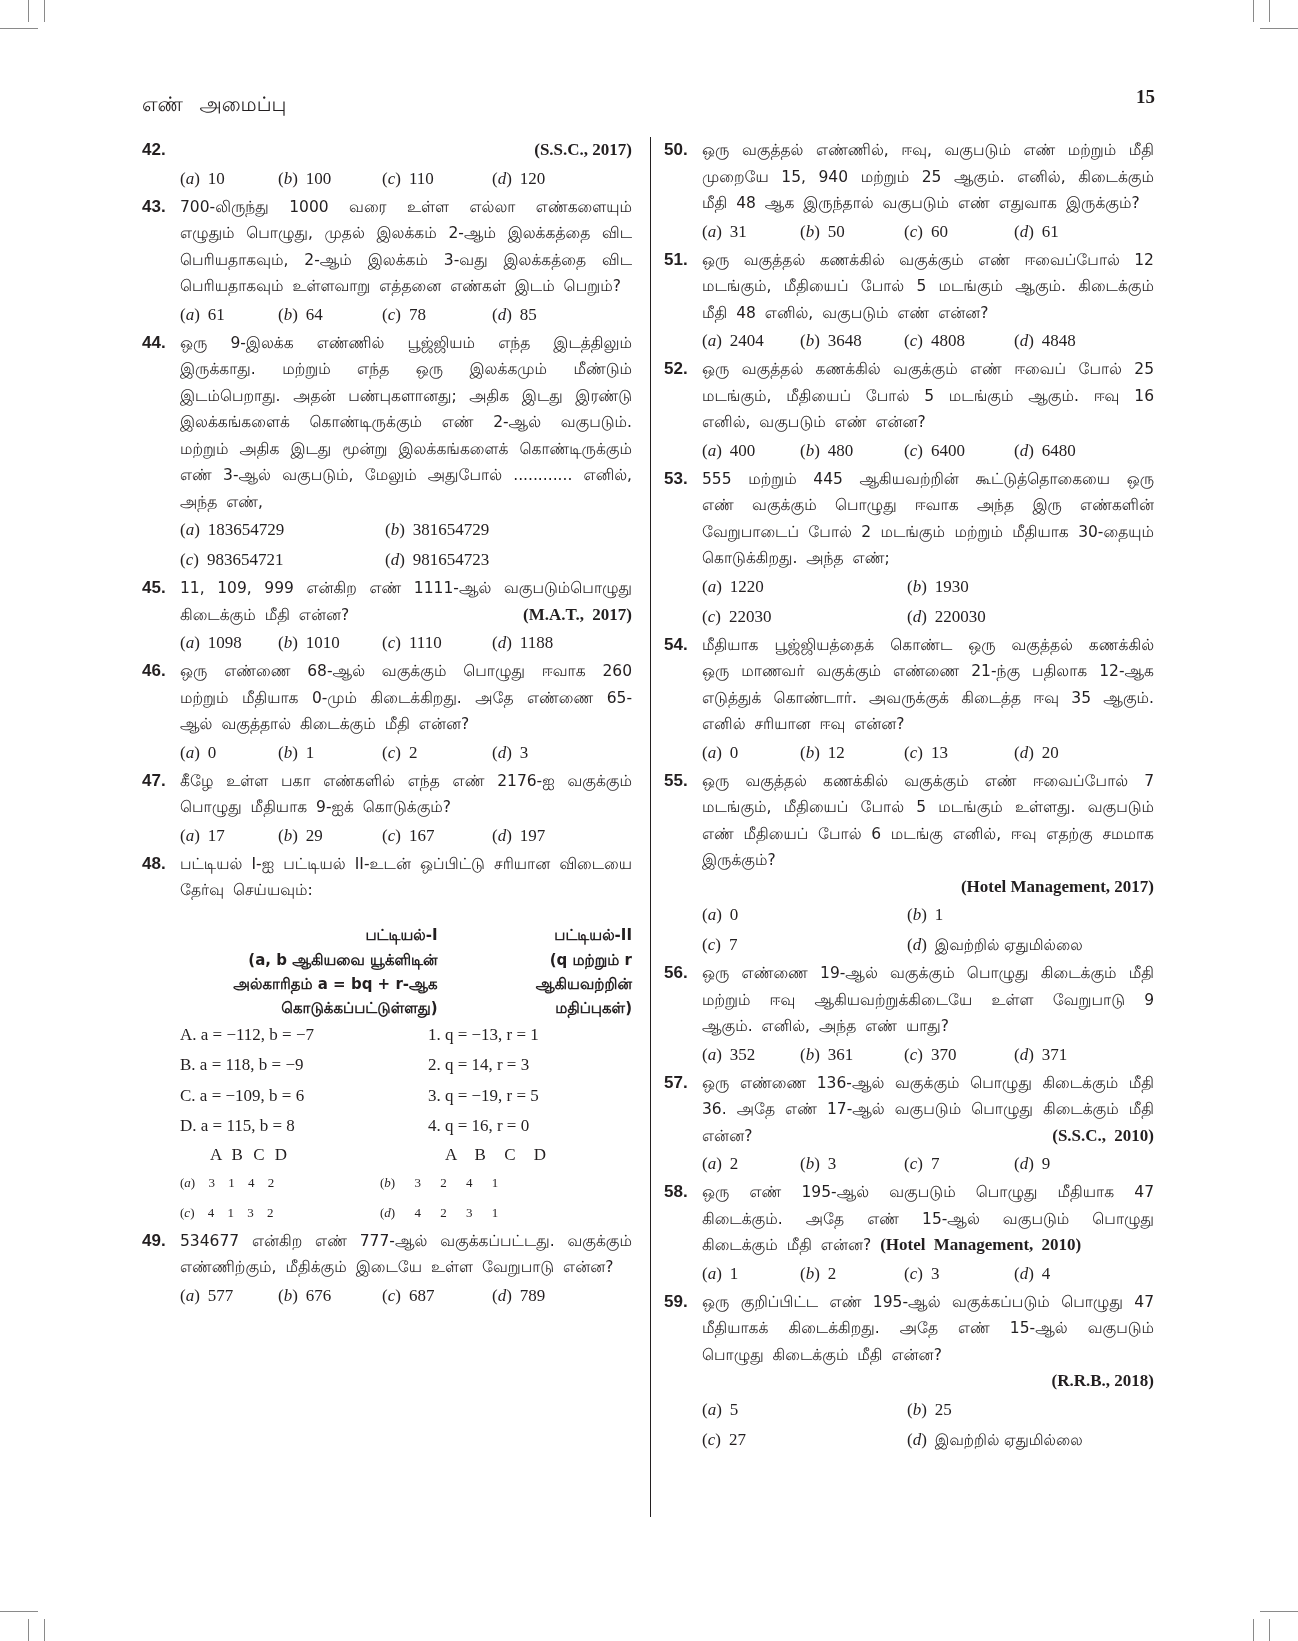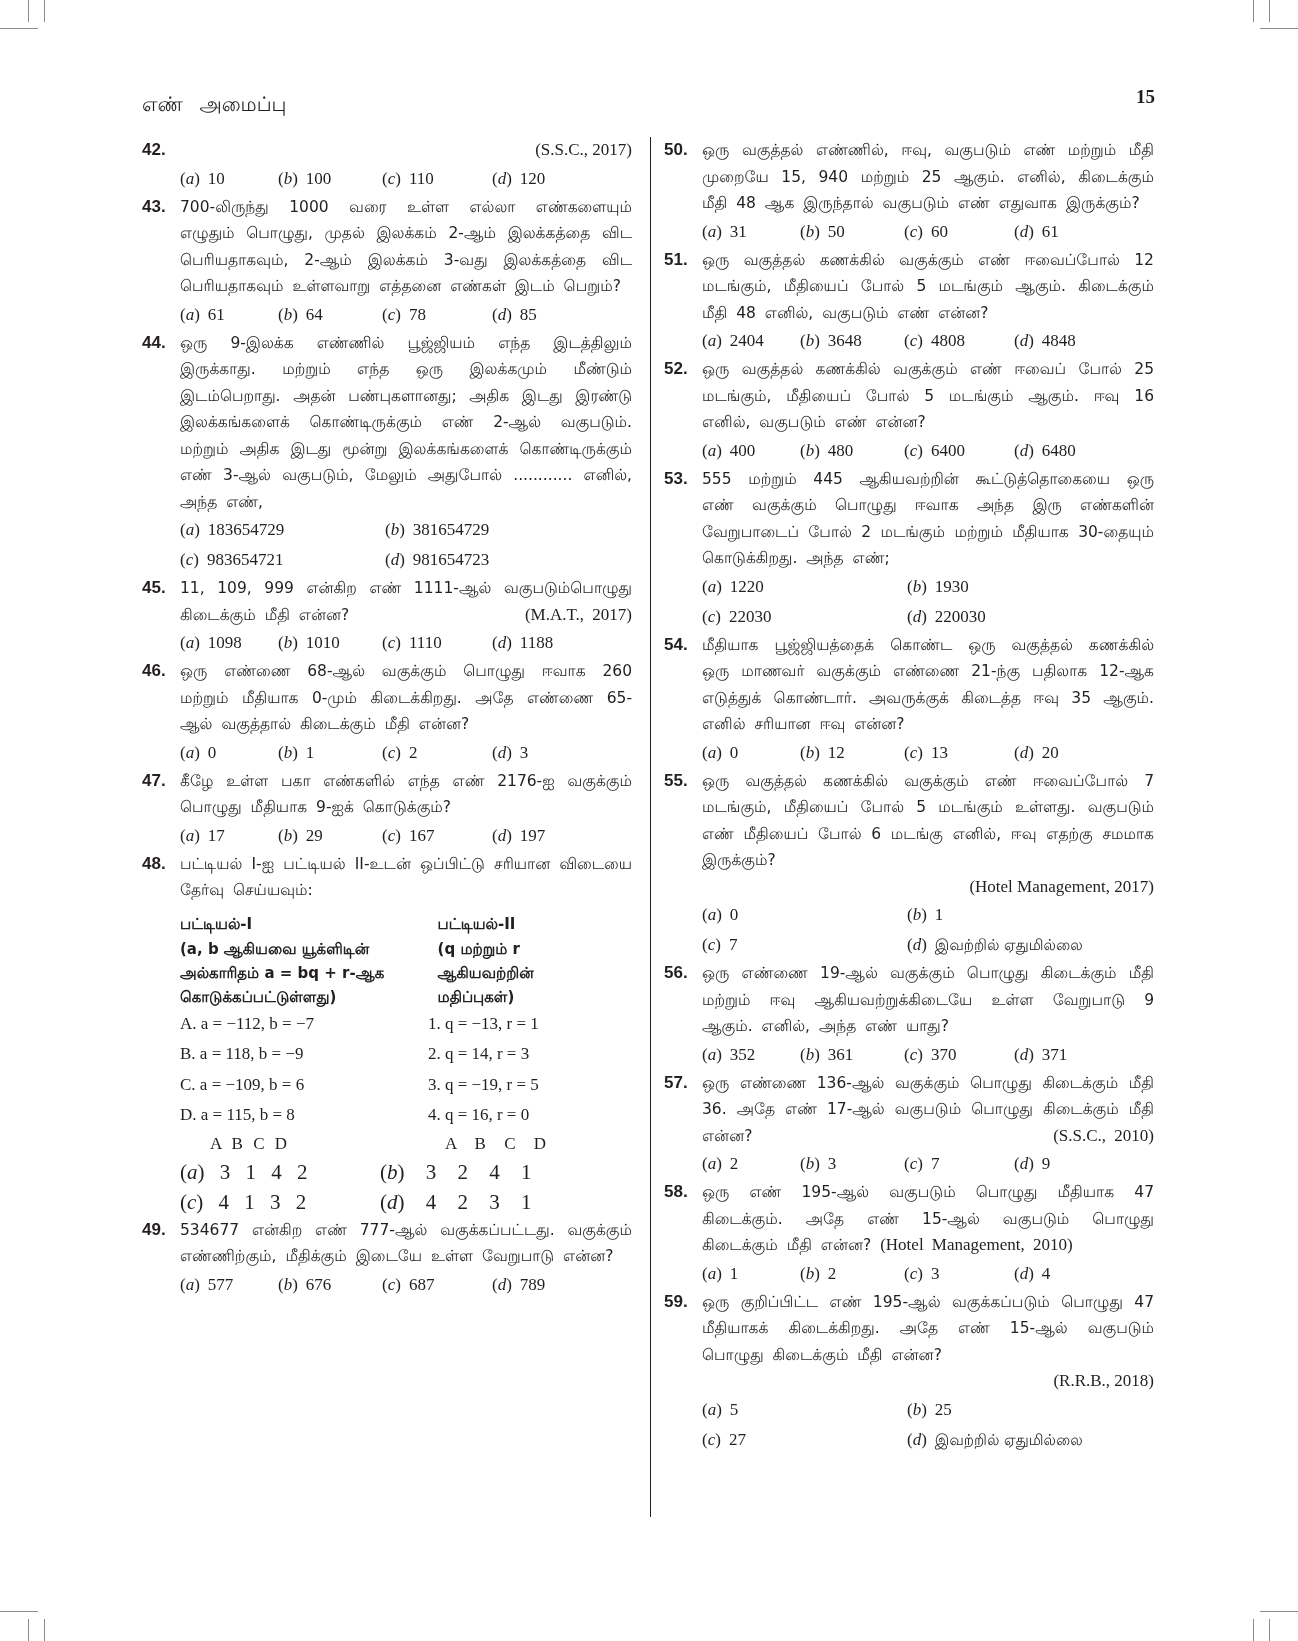--- a/index.html
+++ b/index.html
@@ -10,42 +10,42 @@
   .crop.h { height:1px; width:38px; }
   .running-head { position:absolute; top:92px; left:142px; font-family:"DejaVu Sans", sans-serif; font-size:20px; word-spacing:10px; }
   .page-number { position:absolute; top:86px; right:143px; font-weight:bold; font-size:19px; }
   .col { position:absolute; top:137px; width:490px; }
   .col.left { left:142px; }
   .col.right { left:664px; }
   .divider { position:absolute; left:650px; top:137px; width:1px; height:1380px; background:#231f20; }
   .q { position:relative; padding-left:38px; margin-bottom:0; }
   .qnum { position:absolute; left:0; top:0; font-weight:bold; font-family:"Liberation Sans", sans-serif; font-size:17px; line-height:26.5px; }
   .qtext { font-family:"DejaVu Sans", sans-serif; font-size:15.5px; line-height:26.5px; text-align:justify; word-spacing:4px; }
-  .src { text-align:right; font-weight:normal; font-size:17px; line-height:26.5px; font-family:"Liberation Serif", serif; }
+  .src { text-align:right; font-weight:bold; font-size:17px; line-height:26.5px; font-family:"Liberation Serif", serif; }
   .src.inline { display:inline; float:right; }
   .opts { display:flex; font-size:17px; line-height:30px; height:30px; }
   .opt { width:98px; white-space:nowrap; }
   .opt:nth-child(2){ width:104px; }
   .opt:nth-child(3){ width:110px; }
   .opts.two { flex-wrap:wrap; height:auto; }
   .opts.two .opt { width:205px; }
   .opt .val { margin-left:8px; font-family:"Liberation Serif", serif; }
   .opt .val.tamil { font-family:"DejaVu Sans", sans-serif; font-size:15px; }
-  .match-head { display:flex; margin-top:7px; text-align:left; }
+  .match-head { display:flex; margin-top:18px; text-align:right; }
   .match-head .c1 { width:265px; }
   .match-head .c2 { width:200px; }
   .mh-title { font-family:"DejaVu Sans", sans-serif; font-weight:bold; font-size:15px; line-height:26px; }
   .mh-sub { font-family:"DejaVu Sans", sans-serif; font-weight:bold; font-size:15px; line-height:24px; }
   .match-row { display:flex; font-size:17px; line-height:30.5px; }
   .match-row .c1 { width:255px; }
   .match-row .c2 { width:210px; }
   .abcd { display:flex; font-size:17px; line-height:26px; }
   .abcd .c1 { width:200px; padding-left:30px; word-spacing:6px; }
   .abcd .c2 { padding-left:35px; word-spacing:14px; }
-  .ans-row { display:flex; font-size:21px; line-height:30px; }
+  .ans-row { display:flex; font-size:13px; line-height:30px; }
   .ans-row .c1 { width:200px; word-spacing:10px; }
   .ans-row .c2 { word-spacing:16px; }
 </style>
 </head>
 <body>
 
 <div class="crop v" style="left:28px;top:0;"></div>
 <div class="crop v" style="left:44px;top:0;"></div>
 <div class="crop h" style="left:0;top:28px;"></div>
 <div class="crop v" style="left:1253px;top:0;"></div>

